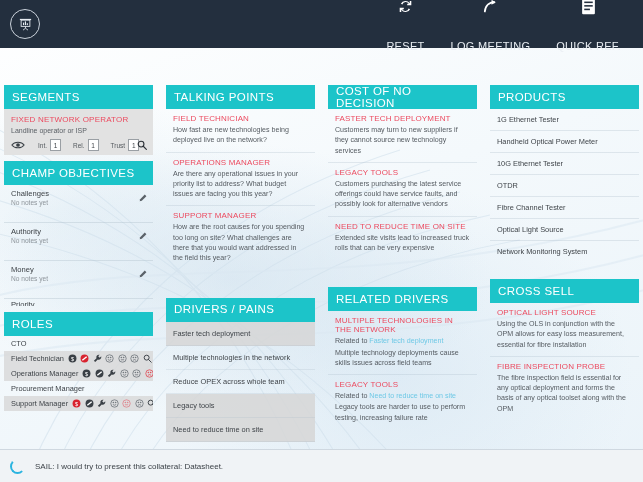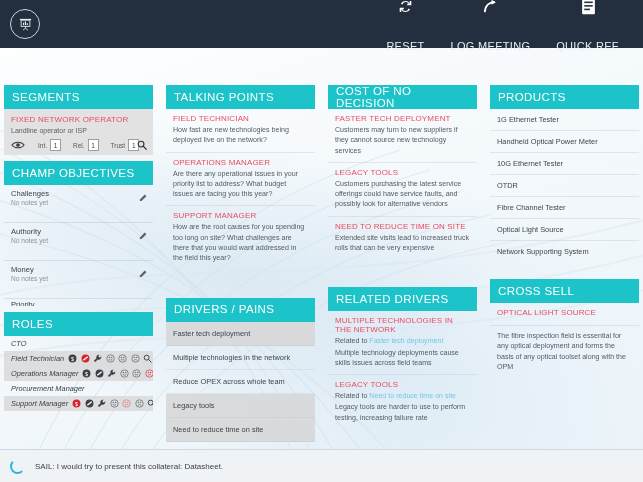--- a/index.html
+++ b/index.html
@@ -93,21 +93,21 @@
   .champ-note { font-size: 6.6px; color: #8e959b; margin-top: 1px; }
   .champ-edit { position: absolute; right: 6px; top: 9px; color:#5a6168; }
 
   
   .role-row {
     min-height: 15px;
     padding: 3px 5px 3px 7px;
     display: flex; align-items: center; justify-content: space-between; gap: 4px;
   }
   .role-row.shade { background: rgba(216,216,216,.82); }
-  .role-name { font-size: 7.4px; color: #3d4247; white-space: nowrap; font-style: italic; }
+  .role-name { font-size: 7.4px; color: #3d4247; white-space: nowrap; }
   .role-icons { display:flex; align-items:center; gap: 3.5px; }
   .ricon { width: 9px; height: 9px; display:flex; align-items:center; justify-content:center; }
 
   
   .tp-item { padding: 5px 7px 6px 7px; border-bottom: 1px solid rgba(173,189,201,.30); }
   .tp-title { color: #ec4a5f; font-size: 8px; letter-spacing: .15px; margin-bottom: 2px; }
   .tp-text { color: #555b61; font-size: 7.1px; line-height: 1.45; }
   .tp-rel { color: #6fc9e6; font-size: 7.1px; line-height: 1.45; margin-bottom: 1px; }
   .tp-rel .lbl { color: #555b61; }
 
@@ -545,31 +545,33 @@
 
     <div class="panel">
       <div class="panel-head">PRODUCTS</div>
       <div class="panel-body">
         <div class="prod-row"><span>1G Ethernet Tester</span></div>
         <div class="prod-row"><span>Handheld Optical Power Meter</span></div>
         <div class="prod-row"><span>10G Ethernet Tester</span></div>
         <div class="prod-row"><span>OTDR</span></div>
         <div class="prod-row"><span>Fibre Channel Tester</span></div>
         <div class="prod-row"><span>Optical Light Source</span></div>
-        <div class="prod-row" style="border-bottom:none;"><span>Network Supporting System</span></div>
+        <div class="prod-row" style="border-bottom:none;"><span>Network Monitoring System</span></div>
       </div>
     </div>
 
     <div class="panel" style="margin-top:11px;">
       <div class="panel-head">CROSS SELL</div>
       <div class="panel-body">
         <div class="tp-item">
           <div class="tp-title">OPTICAL LIGHT SOURCE</div>
+          <div class="tp-text">Using the OLS in conjunction with the OPM allows for easy loss measurement, essential for fibre installation</div>
         </div>
         <div class="tp-item" style="border-bottom:none;">
+          <div class="tp-title">FIBRE INSPECTION PROBE</div>
           <div class="tp-text">The fibre inspection field is essential for any optical deployment and forms the basis of any optical toolset along with the OPM</div>
         </div>
       </div>
     </div>
 
   </div>
 
 </div>
 
 <div class="statusbar">

